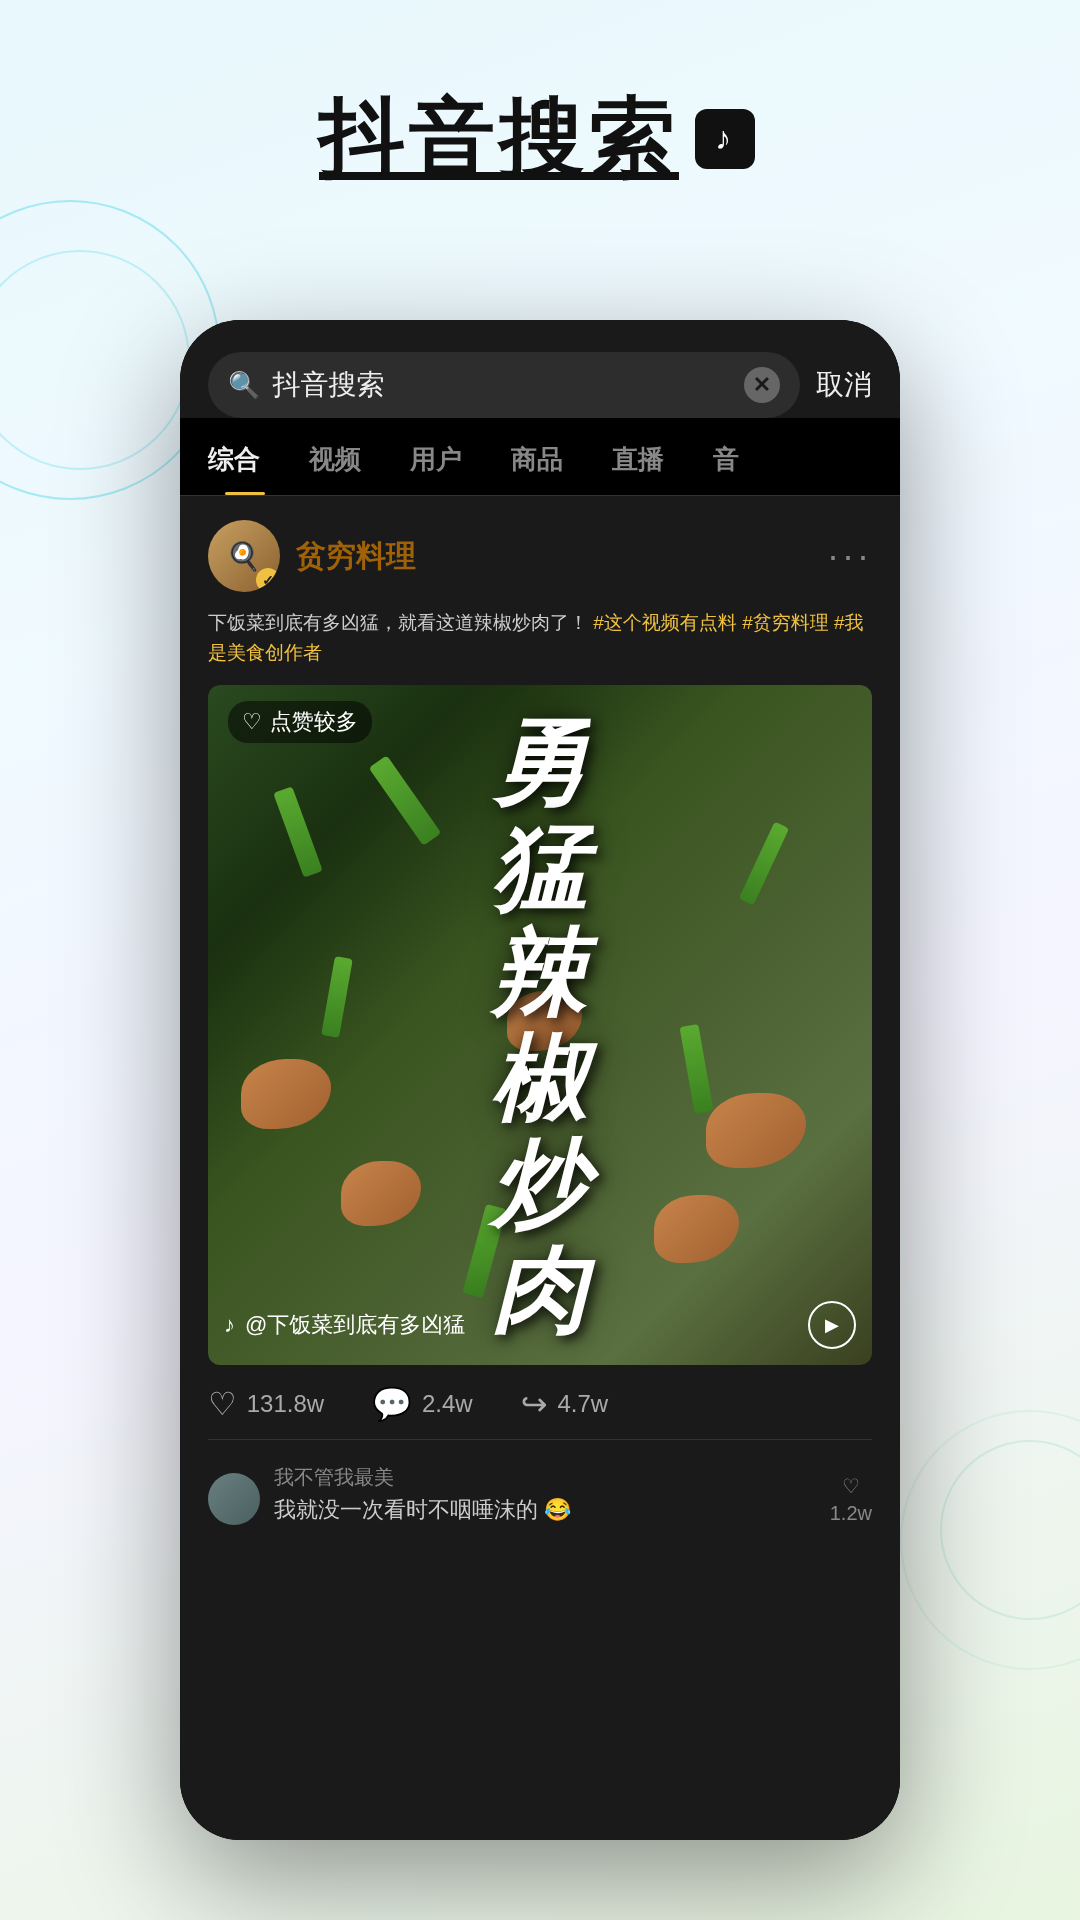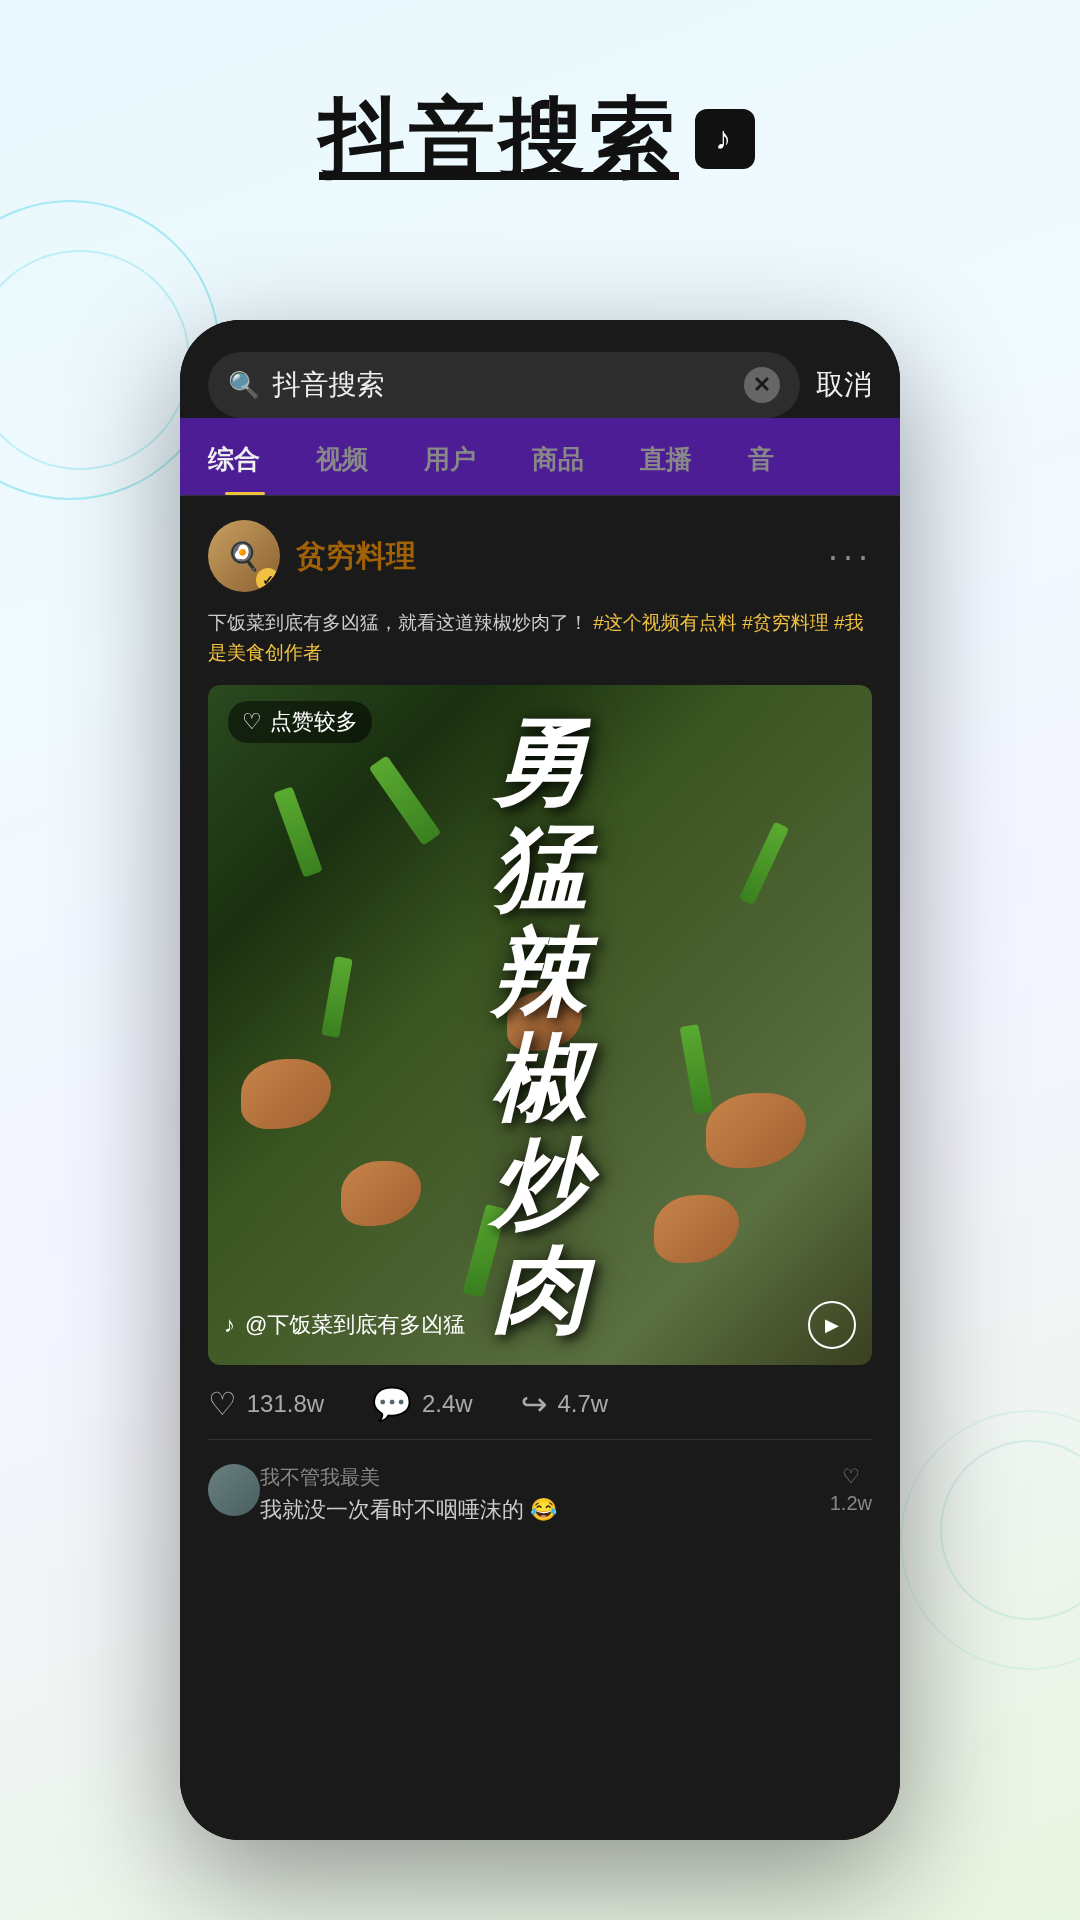--- a/index.html
+++ b/index.html
@@ -155,24 +155,24 @@
       font-weight: bold;
     }
     .search-cancel {
       color: #eee;
       font-size: 28px;
       white-space: nowrap;
     }
 
     
     .tabs-area {
-      background: #4c1d95;
+      background: #000000;
       display: flex;
       padding: 24px 28px 0 28px;
-      gap: 12px;
+      gap: 5px;
       border-bottom: 1px solid #333;
     }
     .tab-item {
       padding: 0 22px 18px 22px;
       font-size: 26px;
       color: #888;
       position: relative;
       white-space: nowrap;
       font-weight: bold;
     }
@@ -392,21 +392,22 @@
       font-size: 32px;
     }
 
     
     .comment-preview {
       border-top: 1px solid #333;
       padding: 16px 0;
     }
     .comment-row {
       display: flex;
-      align-items: flex-start;
+      align-items: flex-end;
+      gap: 14px;
       padding: 8px 0;
     }
     .comment-avatar {
       width: 52px;
       height: 52px;
       border-radius: 50%;
       background: #3a3a3a;
       flex-shrink: 0;
       display: flex;
       align-items: center;

